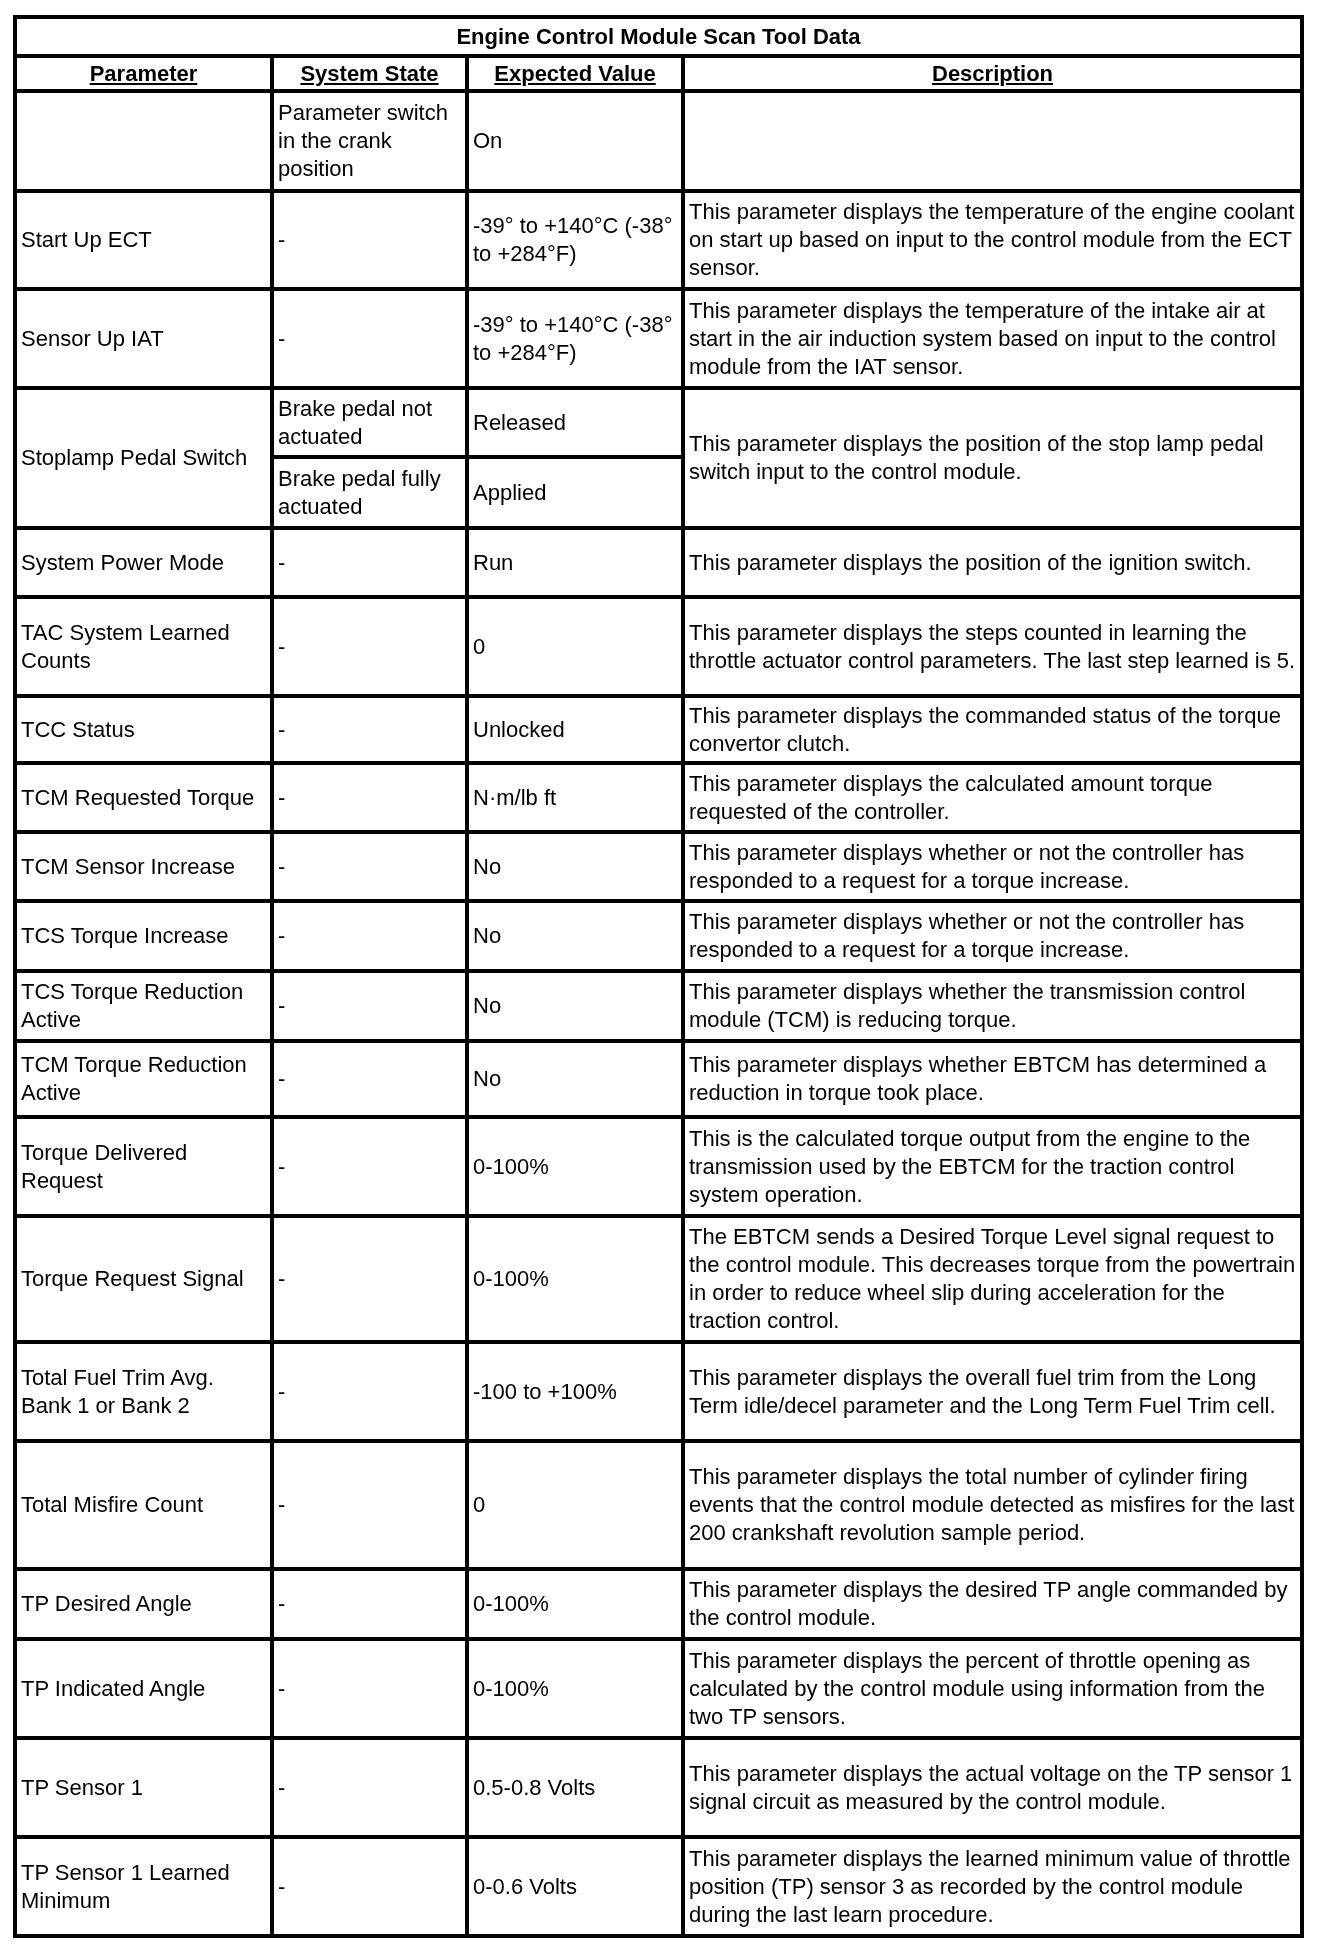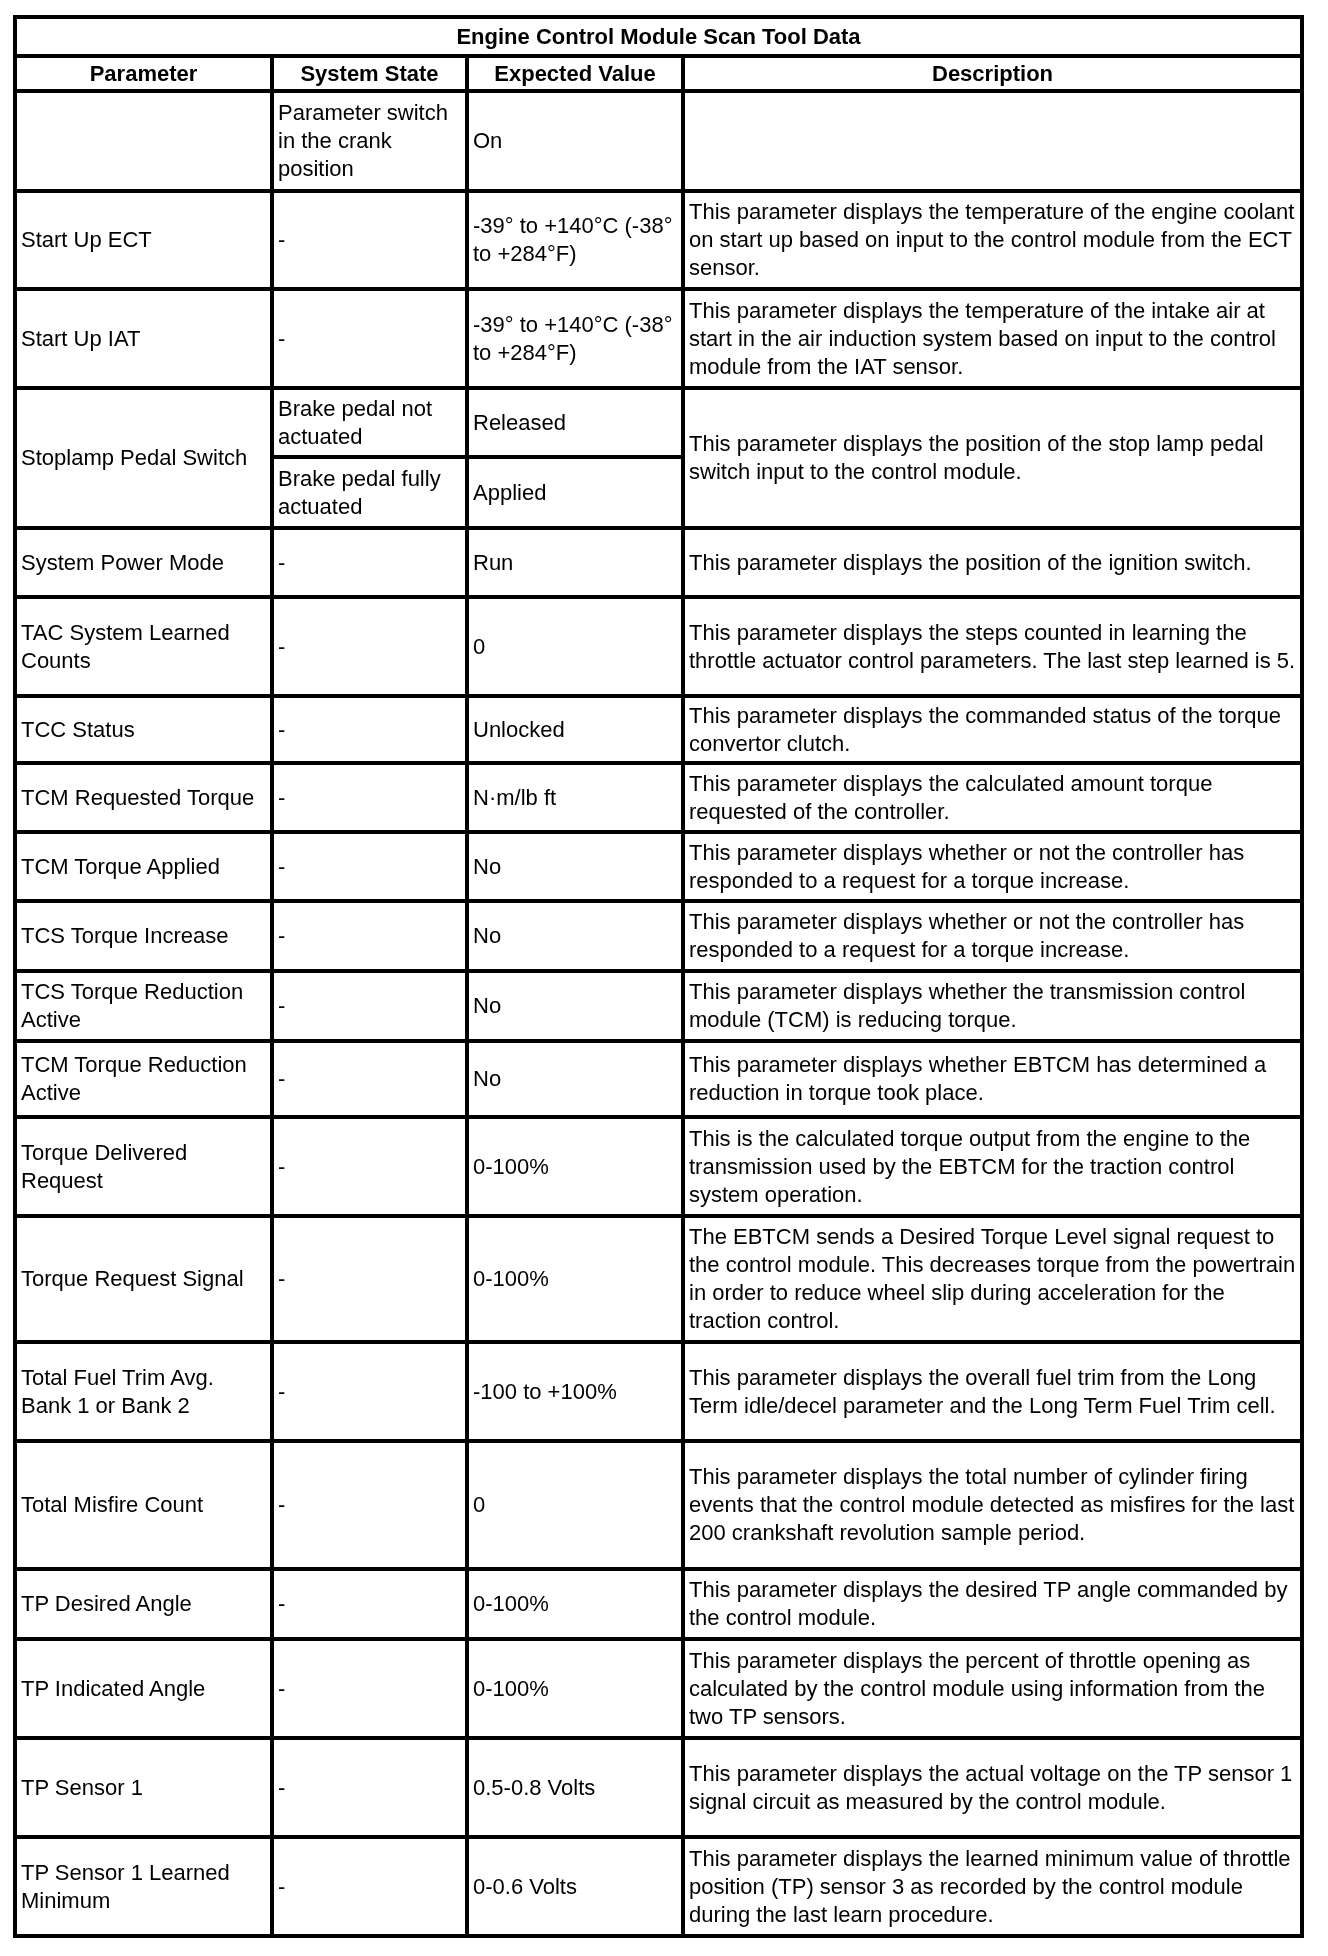--- a/index.html
+++ b/index.html
@@ -17,21 +17,21 @@
   table.scan td, table.scan th {
     border: 4px solid #000;
     padding: 0 4px;
     vertical-align: middle;
     text-align: left;
     overflow: hidden;
     word-wrap: break-word;
   }
   table.scan th { font-weight: bold; text-align: center; }
   table.scan th.title { text-align: center; height: 35px; }
-  table.scan th.colhead { height: 31px; }
+  table.scan th.colhead { height: 31px; text-decoration: underline; }
   table.scan th.center { text-align: center; }
   td.thin-top { border-top-width: 3px; }
 </style>
 </head>
 <body>
 
 <table class="scan">
   <colgroup>
     <col style="width:257px">
     <col style="width:195px">
@@ -56,21 +56,21 @@
       <td>On</td>
       <td></td>
     </tr>
     <tr style="height:98px">
       <td>Start Up ECT</td>
       <td>-</td>
       <td>-39° to +140°C (-38° to +284°F)</td>
       <td>This parameter displays the temperature of the engine coolant on start up based on input to the control module from the ECT sensor.</td>
     </tr>
     <tr style="height:99px">
-      <td>Start Up IAT</td>
+      <td>Sensor Up IAT</td>
       <td>-</td>
       <td>-39° to +140°C (-38° to +284°F)</td>
       <td>This parameter displays the temperature of the intake air at start in the air induction system based on input to the control module from the IAT sensor.</td>
     </tr>
     <tr style="height:69px">
       <td rowspan="2">Stoplamp Pedal Switch</td>
       <td>Brake pedal not actuated</td>
       <td>Released</td>
       <td rowspan="2">This parameter displays the position of the stop lamp pedal switch input to the control module.</td>
     </tr>
@@ -96,21 +96,21 @@
       <td>Unlocked</td>
       <td>This parameter displays the commanded status of the torque convertor clutch.</td>
     </tr>
     <tr style="height:69px">
       <td>TCM Requested Torque</td>
       <td>-</td>
       <td>N·m/lb ft</td>
       <td>This parameter displays the calculated amount torque requested of the controller.</td>
     </tr>
     <tr style="height:69px">
-      <td>TCM Torque Applied</td>
+      <td>TCM Sensor Increase</td>
       <td>-</td>
       <td>No</td>
       <td>This parameter displays whether or not the controller has responded to a request for a torque increase.</td>
     </tr>
     <tr style="height:70px">
       <td>TCS Torque Increase</td>
       <td>-</td>
       <td>No</td>
       <td>This parameter displays whether or not the controller has responded to a request for a torque increase.</td>
     </tr>

